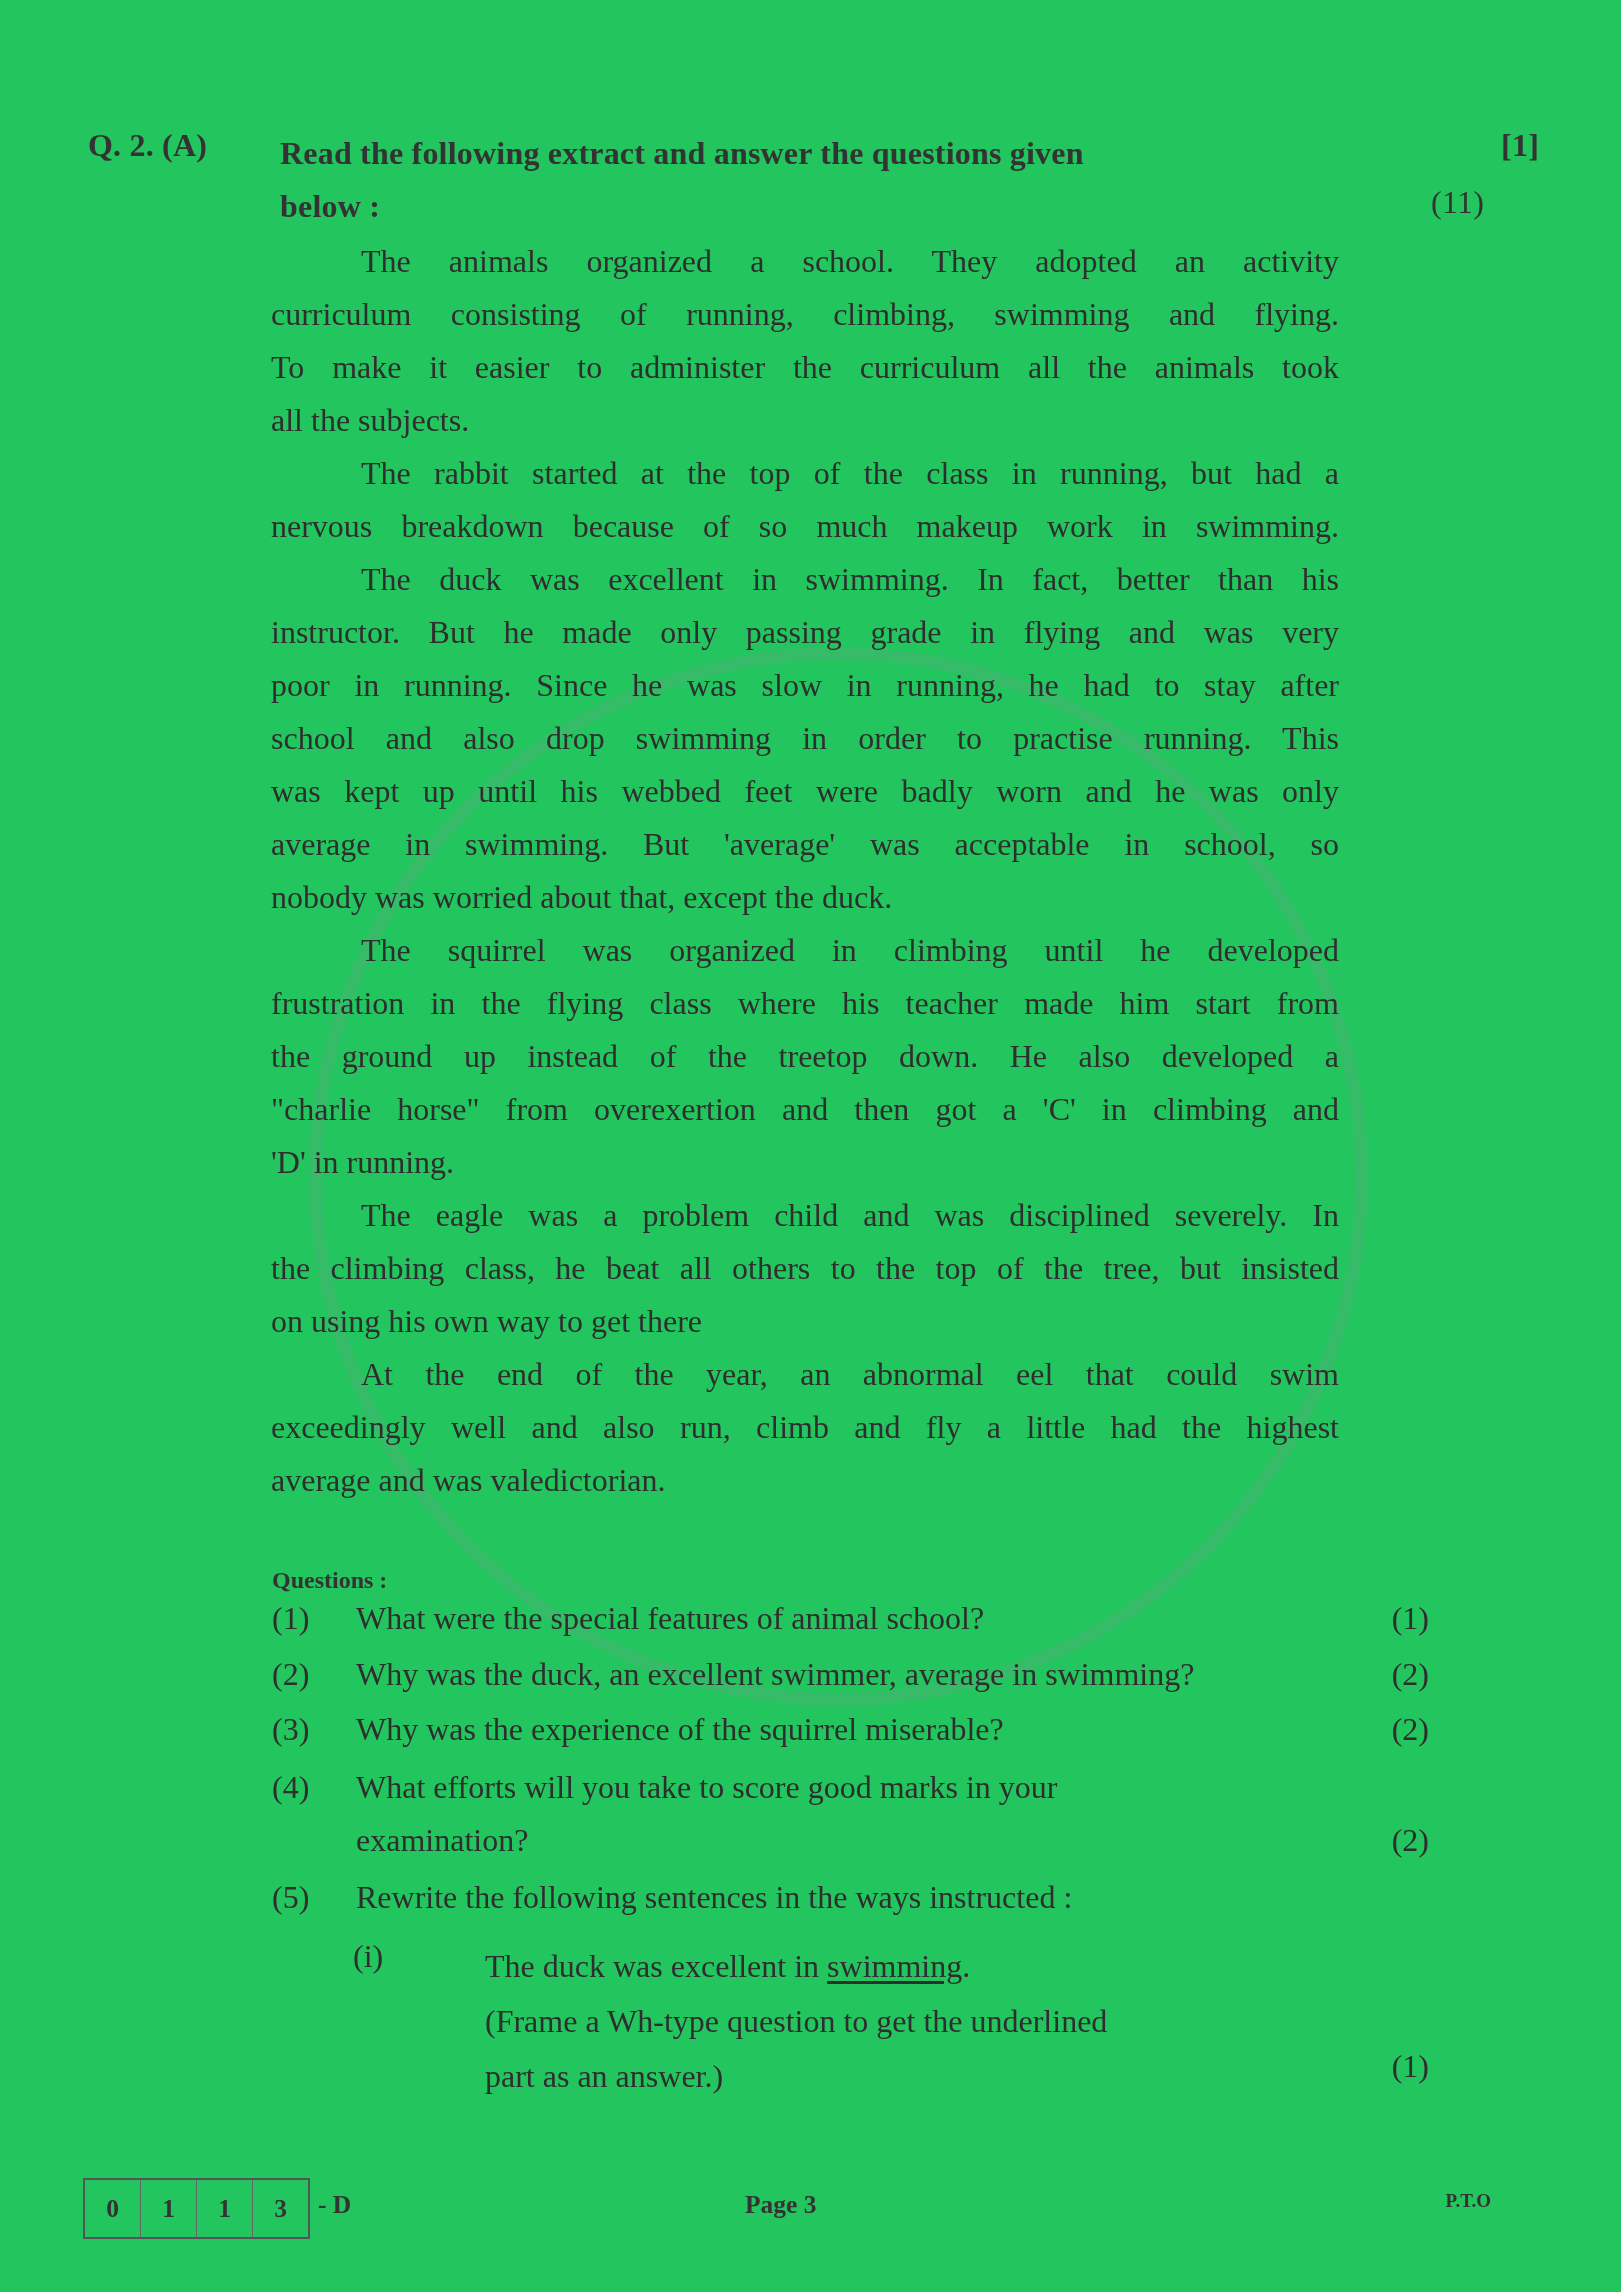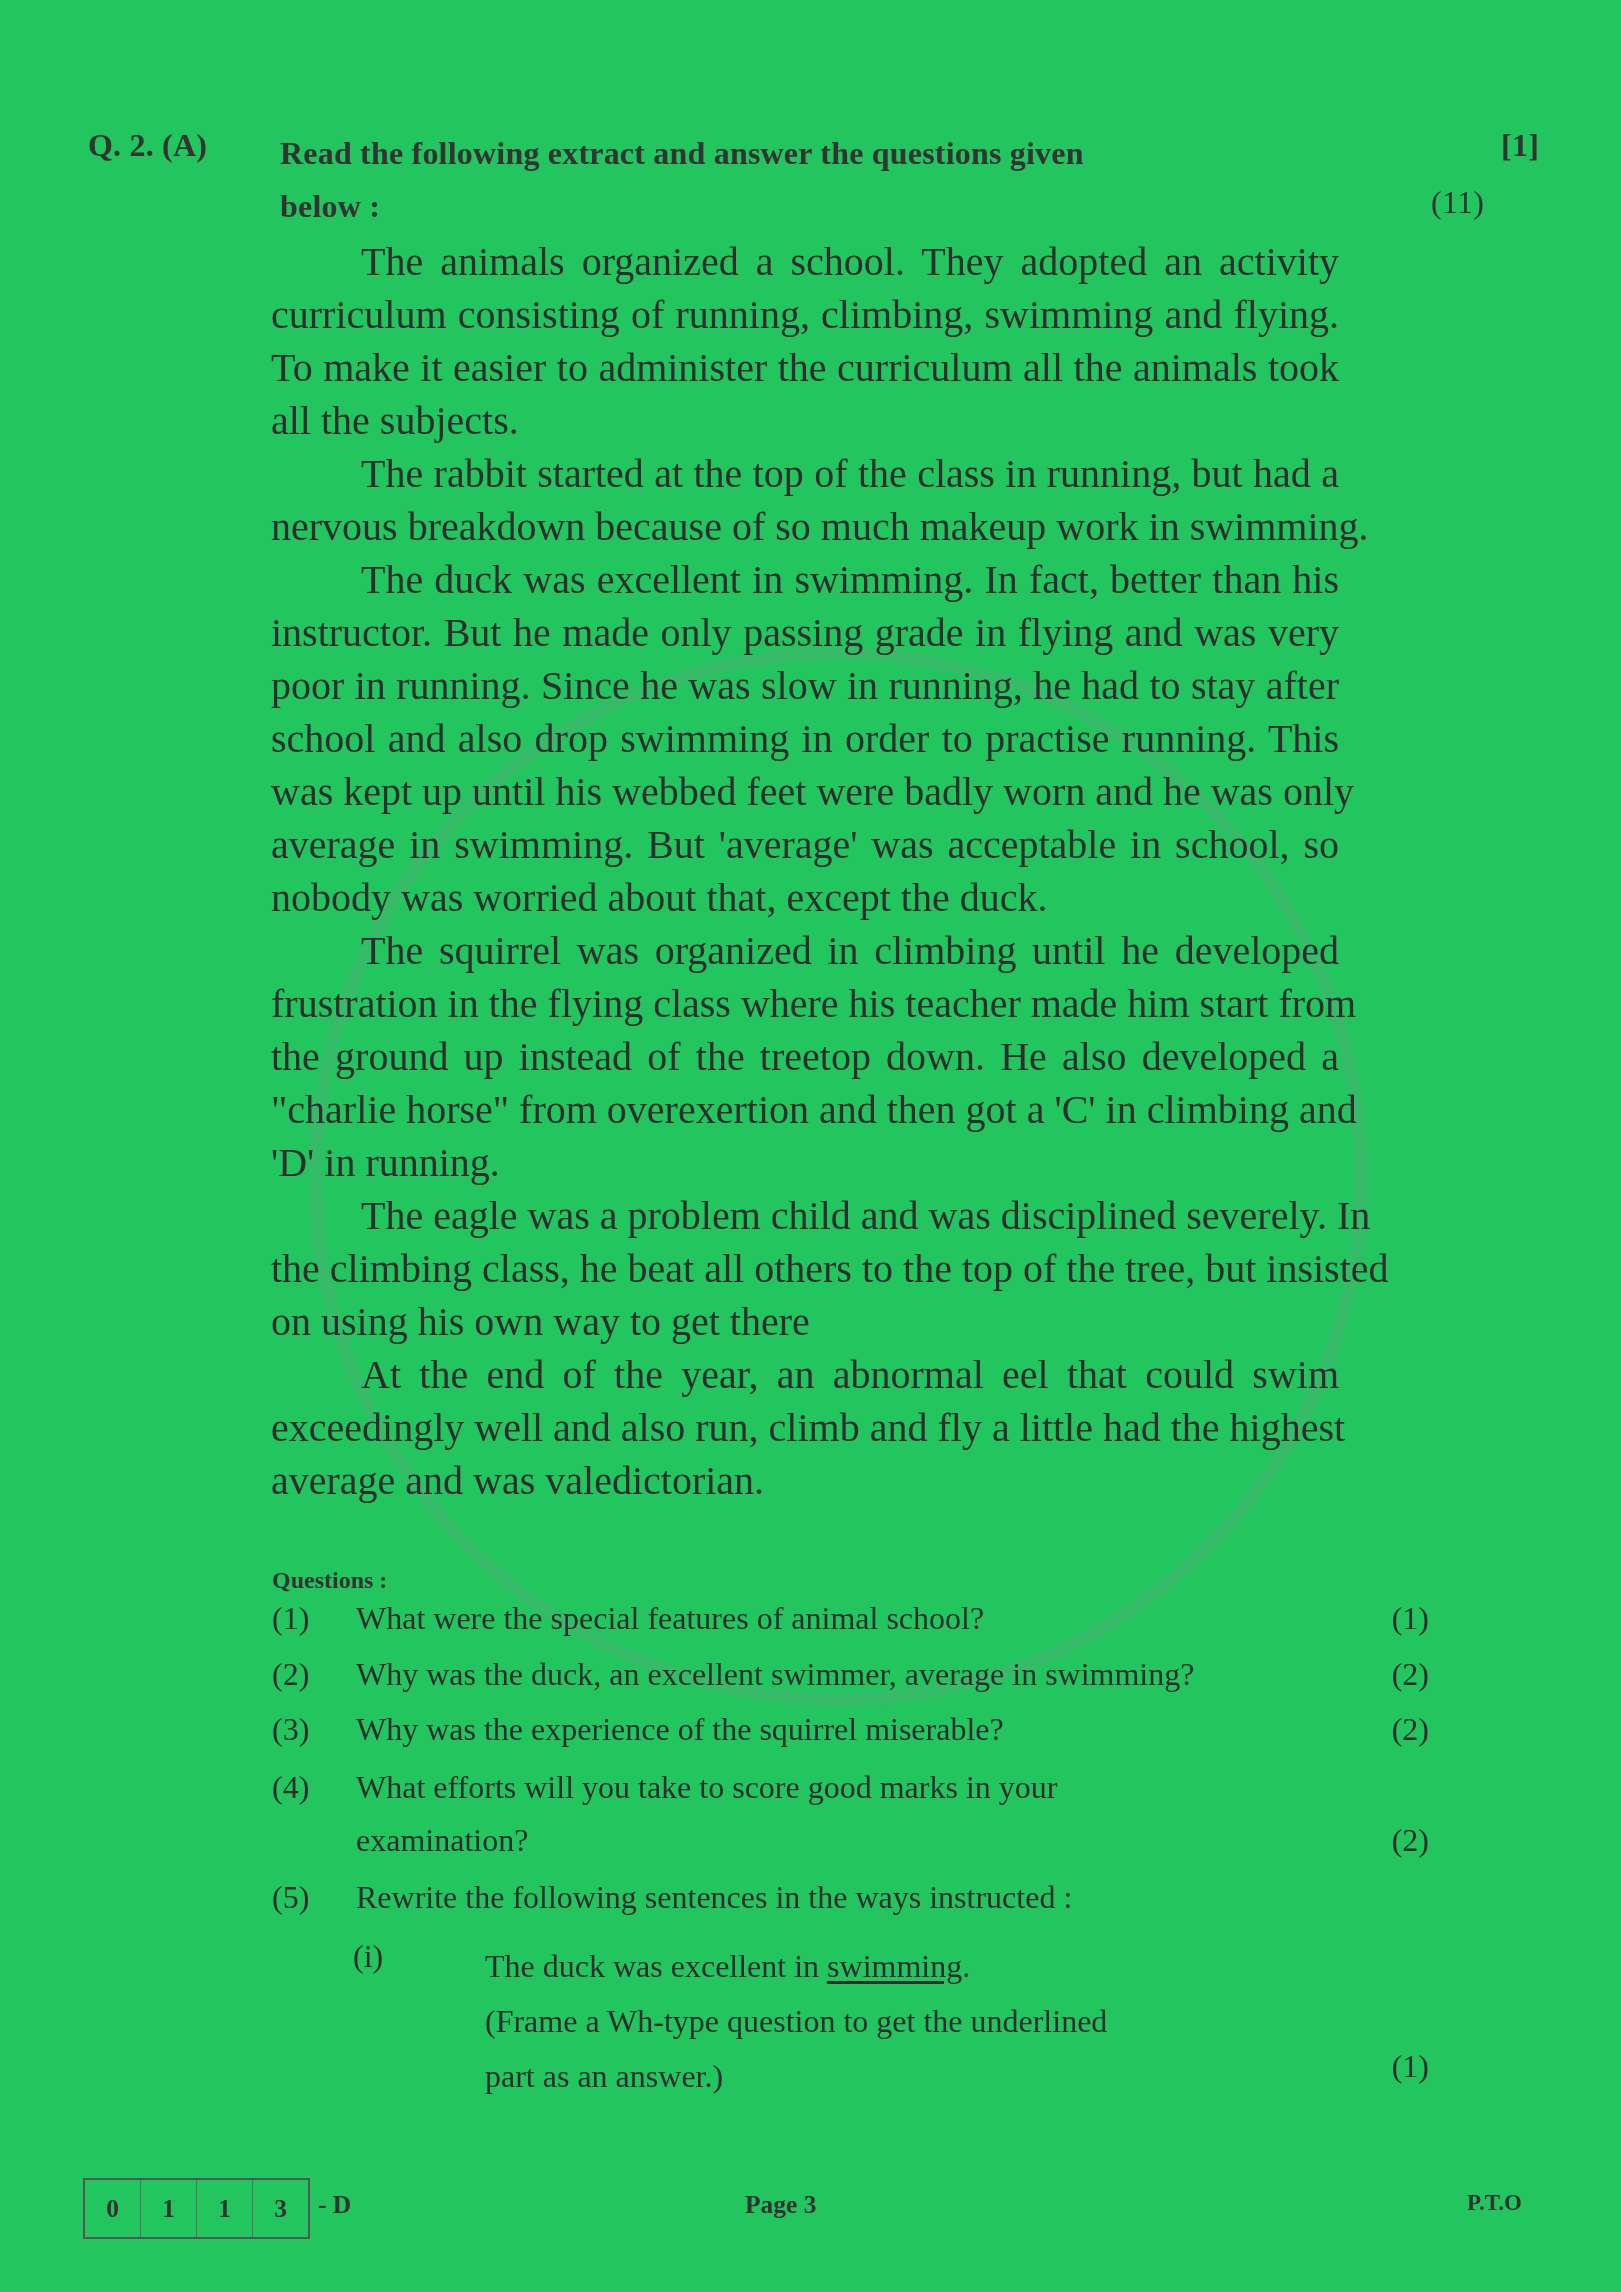--- a/index.html
+++ b/index.html
@@ -70,21 +70,21 @@
     font-weight: normal;
     margin-left: 16px;
   }
 
   
   .passage {
     position: absolute;
     left: 271px;
     top: 235px;
     width: 1068px;
-    font-size: 40px;
+    font-size: 32px;
     line-height: 53px;
     color: #2e2e2e;
   }
   .para {
     margin: 0;
   }
   .line {
     display: block;
     white-space: nowrap;
     text-align: justify;
@@ -198,24 +198,24 @@
     font-weight: bold;
   }
   .page-label {
     position: absolute;
     left: 662px;
     top: 11.8px;
     font-weight: bold;
   }
   .pto {
     position: absolute;
-    right: 12px;
+    right: 43px;
     top: 11.8px;
     font-weight: bold;
-    font-size: 23px;
+    font-size: 19px;
   }
 </style>
 </head>
 <body>
 
 <div class="page">
 
   <div class="watermark"></div>
 
   <div class="q-header">

